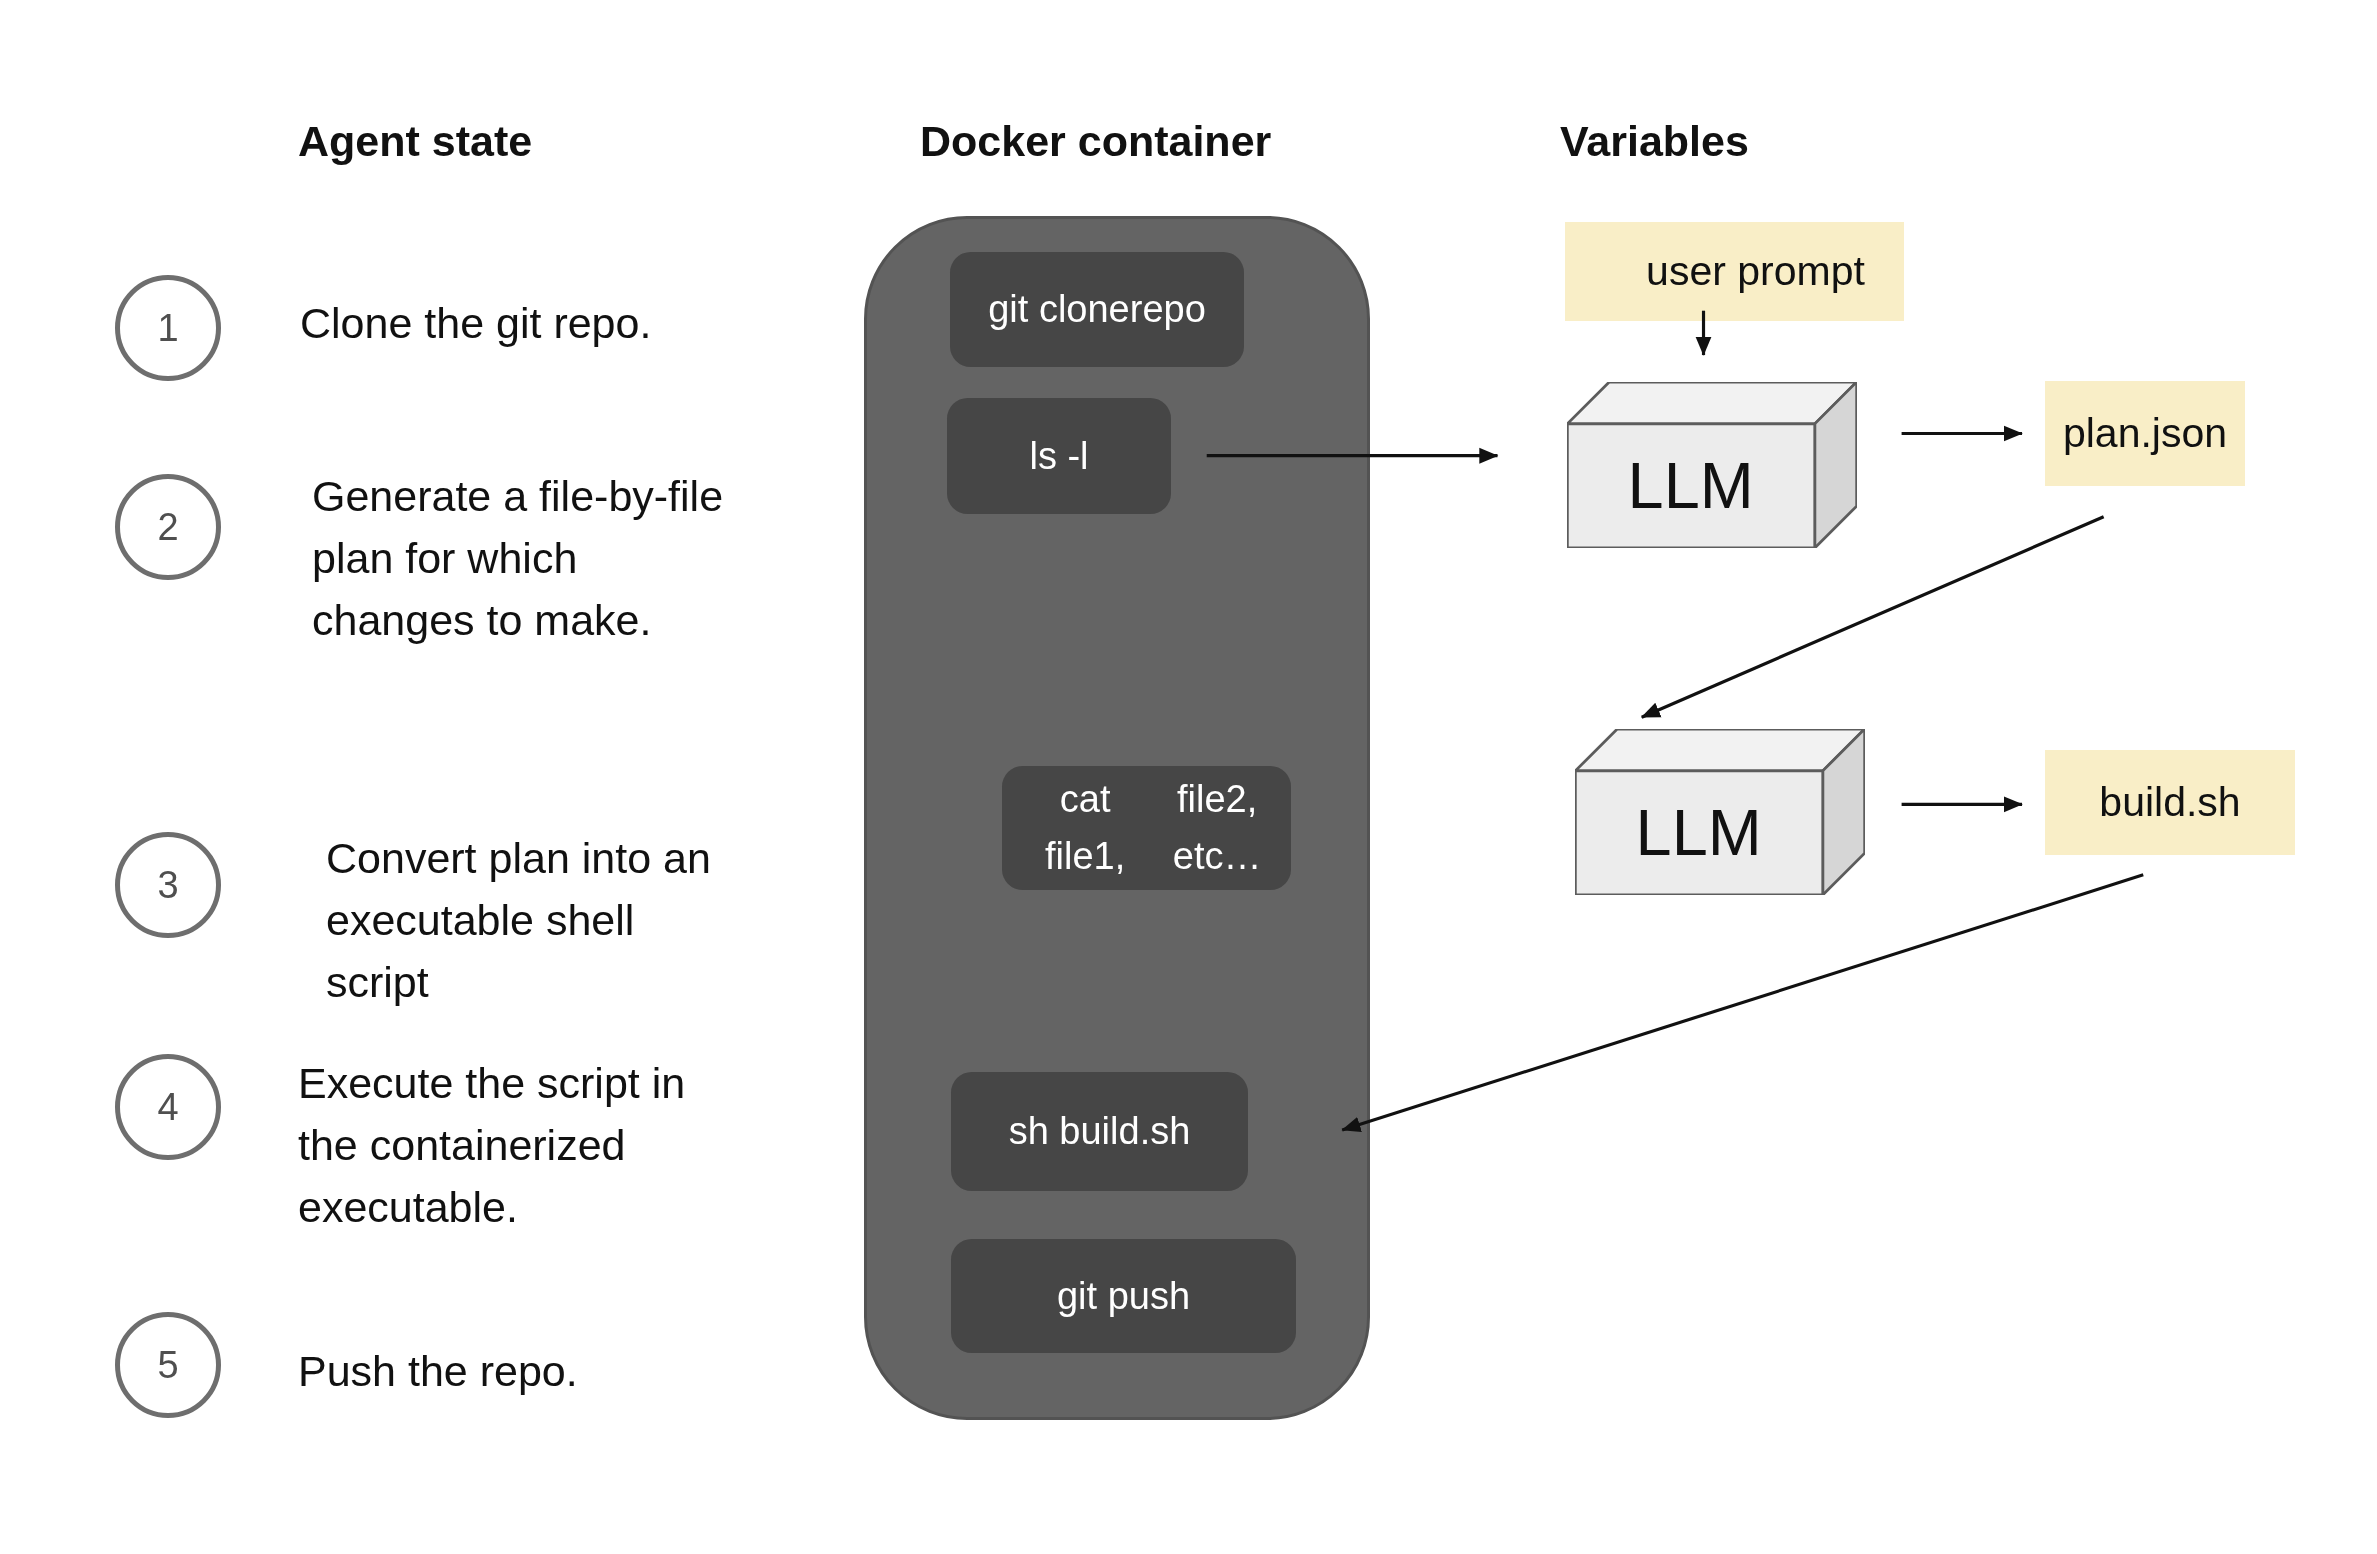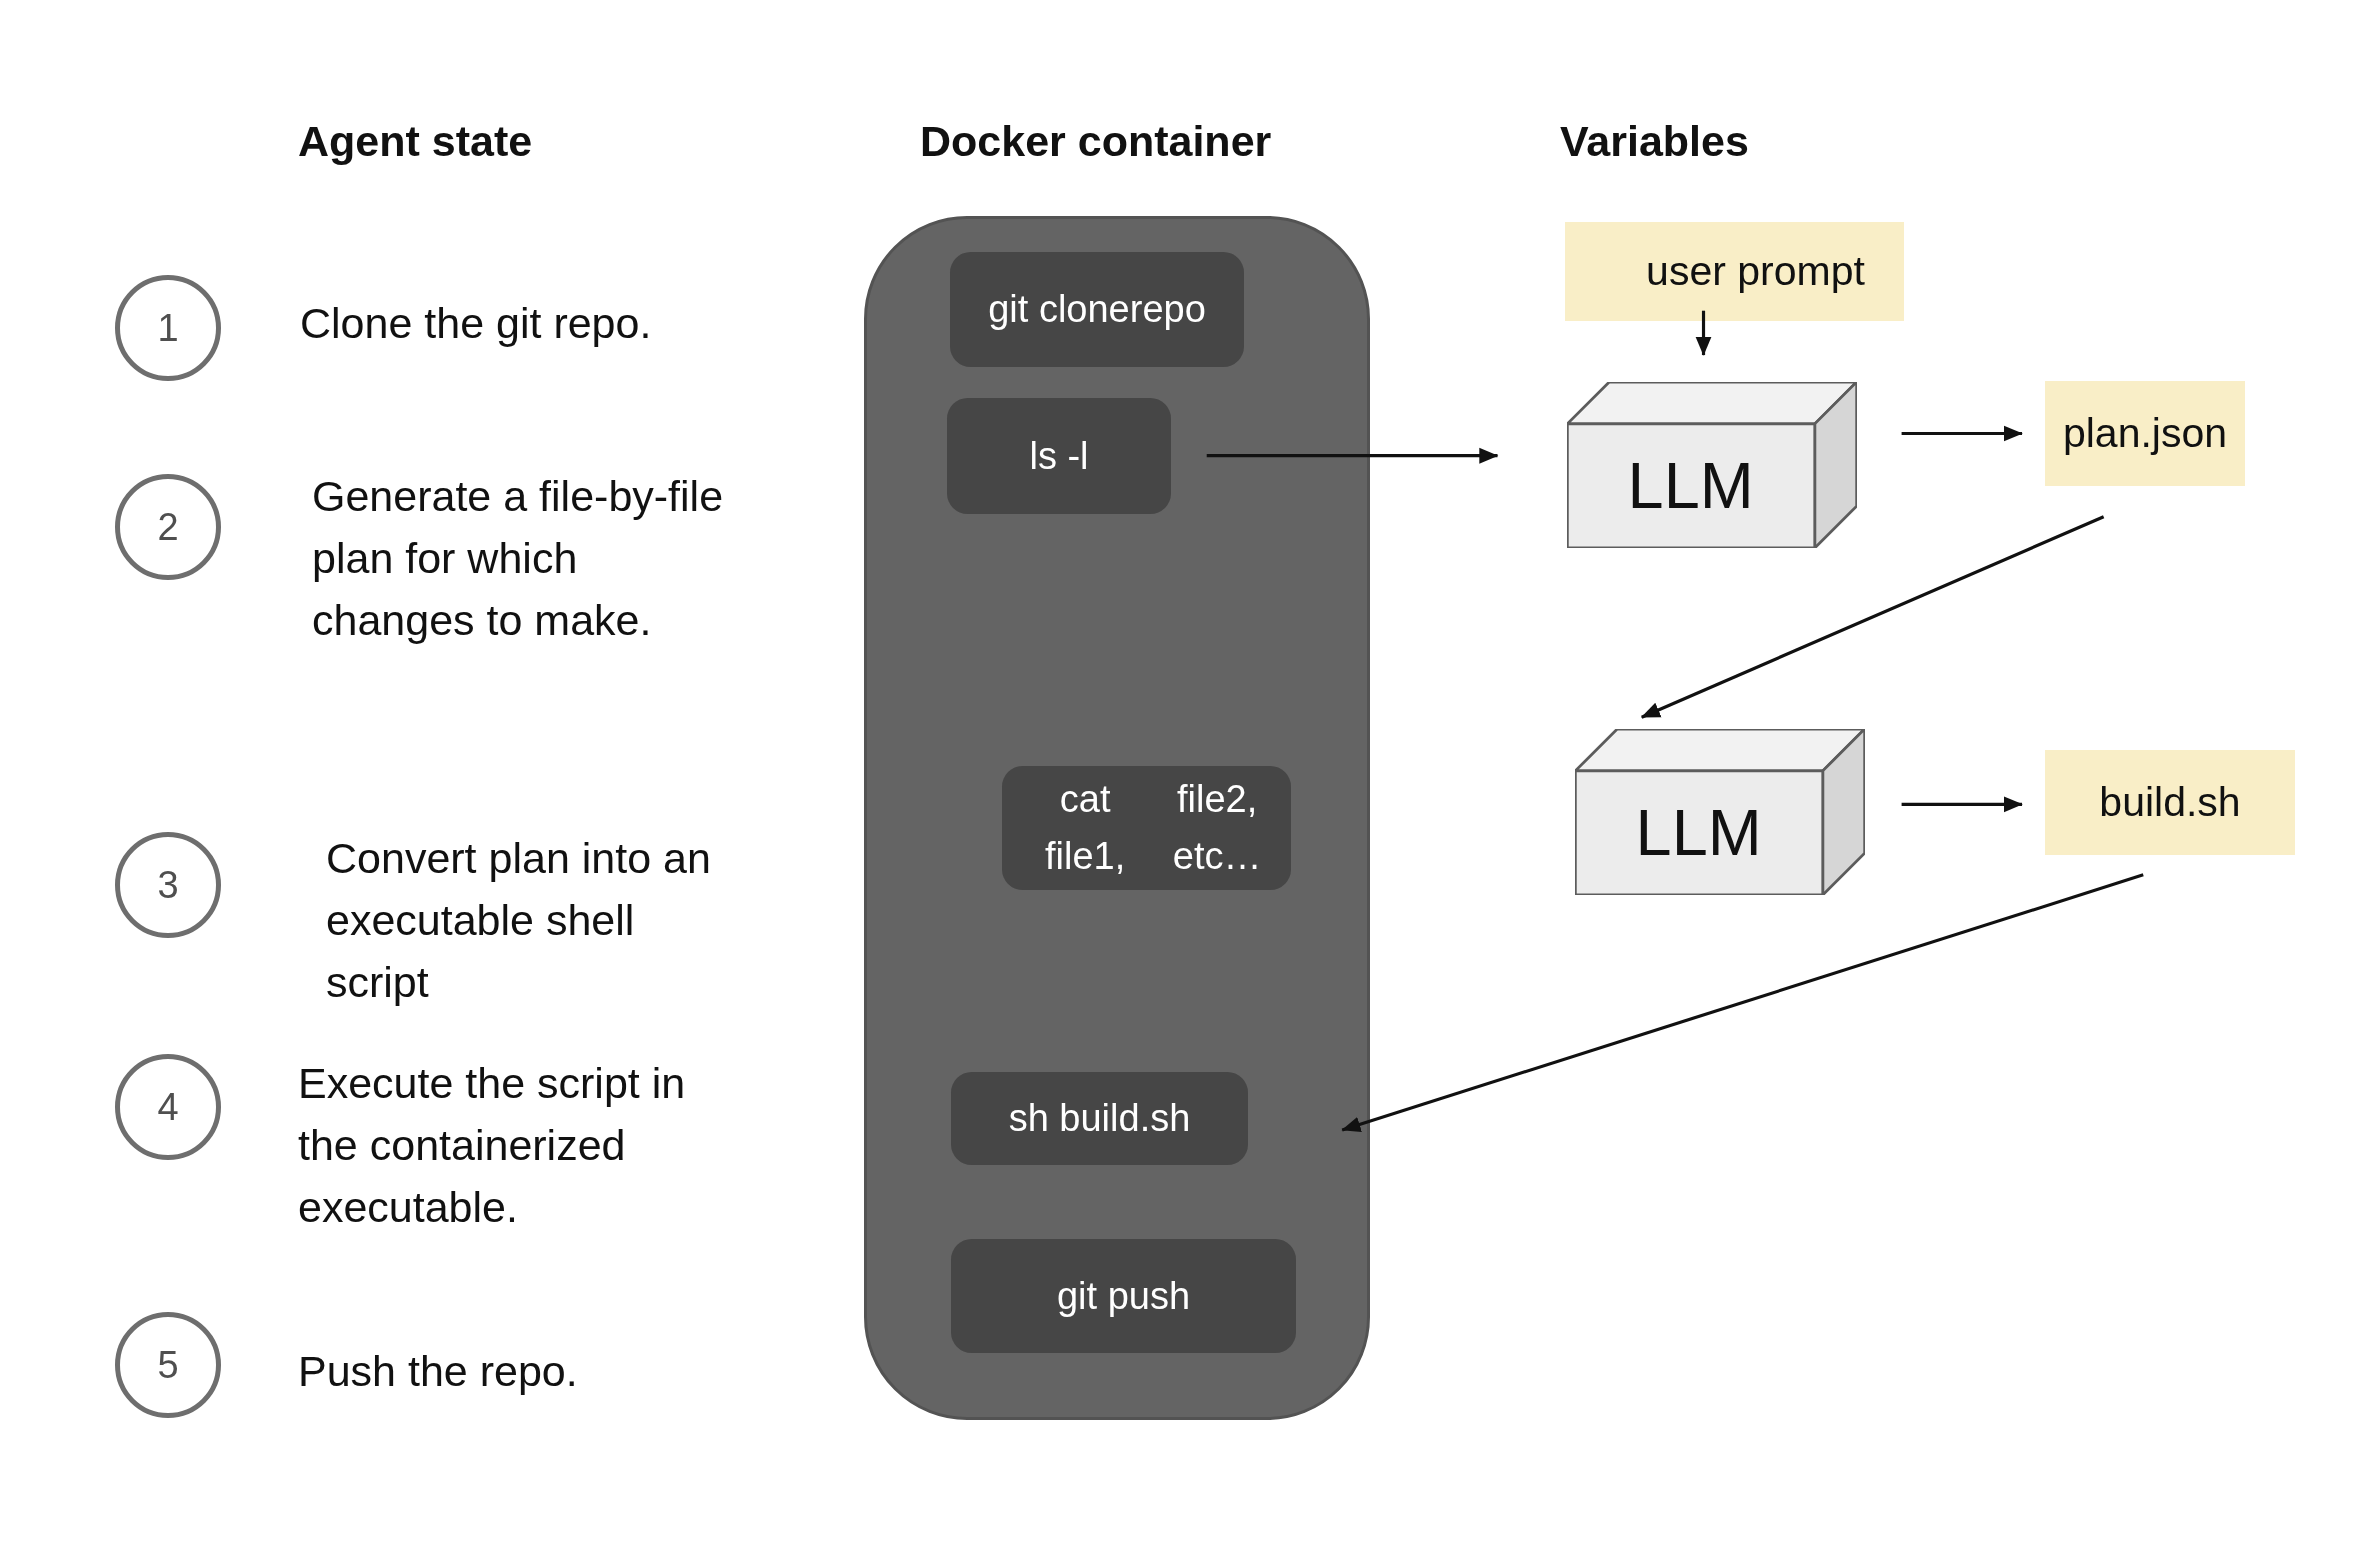--- a/index.html
+++ b/index.html
@@ -106,21 +106,21 @@
     <span>git clone</span>
     <span>repo</span>
   </div>
   <div class="cmd-box" style="left:947px; top:398px;  width:224px; height:116px;">
     <span>ls -l</span>
   </div>
   <div class="cmd-box" style="left:1002px; top:766px;  width:289px; height:124px;padding-left:25px;">
     <span>cat file1,</span>
     <span>file2, etc…</span>
   </div>
-  <div class="cmd-box" style="left:951px; top:1072px; width:297px; height:93px;">
+  <div class="cmd-box" style="left:951px; top:1072px; width:297px; height:119px;">
     <span>sh build.sh</span>
   </div>
   <div class="cmd-box" style="left:951px; top:1239px; width:345px; height:114px;">
     <span>git push</span>
   </div>
 
   <div class="note" style="left:1565px; top:222px; width:297px; height:99px;padding-left:42px;">user prompt</div>
   <div class="note" style="left:2045px; top:381px; width:200px; height:105px;">plan.json</div>
   <div class="note" style="left:2045px; top:750px; width:250px; height:105px;">build.sh</div>
 

